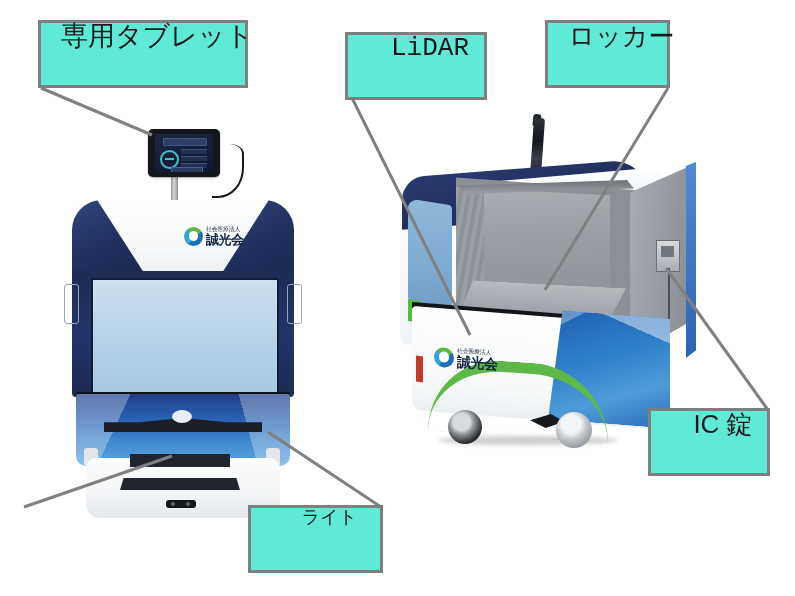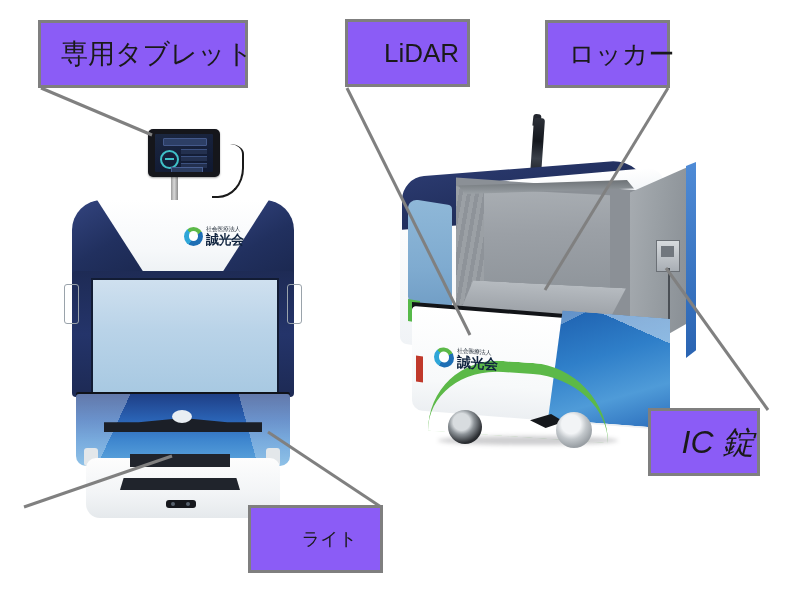--- a/index.html
+++ b/index.html
@@ -17,37 +17,37 @@
     height: 596px;
     background: #ffffff;
     overflow: hidden;
   }
 
   
   .callout {
     position: absolute;
     box-sizing: border-box;
     border: 3px solid #7f7f7f;
-    background: #8b5cf6;
+    background: #5eead4;
     display: flex;
-    align-items: center;
+    align-items: flex-start;
     justify-content: center;
     color: #1a1a1a;
     z-index: 40;
     padding-left: 28px;
   }
   .callout span {
     display: block;
     line-height: 1;
     white-space: nowrap;
   }
   .cl-tablet   { left: 38px;  top: 20px;  width: 210px; height: 68px; font-size: 27px; }
-  .cl-lidar    { left: 345px; top: 19px;  width: 125px; height: 68px; font-size: 26px; }
+  .cl-lidar    { left: 345px; top: 32px;  width: 142px; height: 68px; font-size: 26px; font-family: Liberation Mono, monospace; }
   .cl-locker   { left: 545px; top: 20px;  width: 125px; height: 68px; font-size: 26px; }
-  .cl-iclock   { left: 648px; top: 408px; width: 112px; height: 68px; font-size: 32px; font-style: italic; }
+  .cl-iclock   { left: 648px; top: 408px; width: 122px; height: 68px; font-size: 26px; }
   .cl-realsens { left: 22px;  top: 505px; width: 186px; height: 68px; font-size: 26px; }
   .cl-light    { left: 248px; top: 505px; width: 135px; height: 68px; font-size: 18px; }
 
   
   #leaders {
     position: absolute;
     left: 0; top: 0;
     width: 795px;
     height: 596px;
     z-index: 30;

